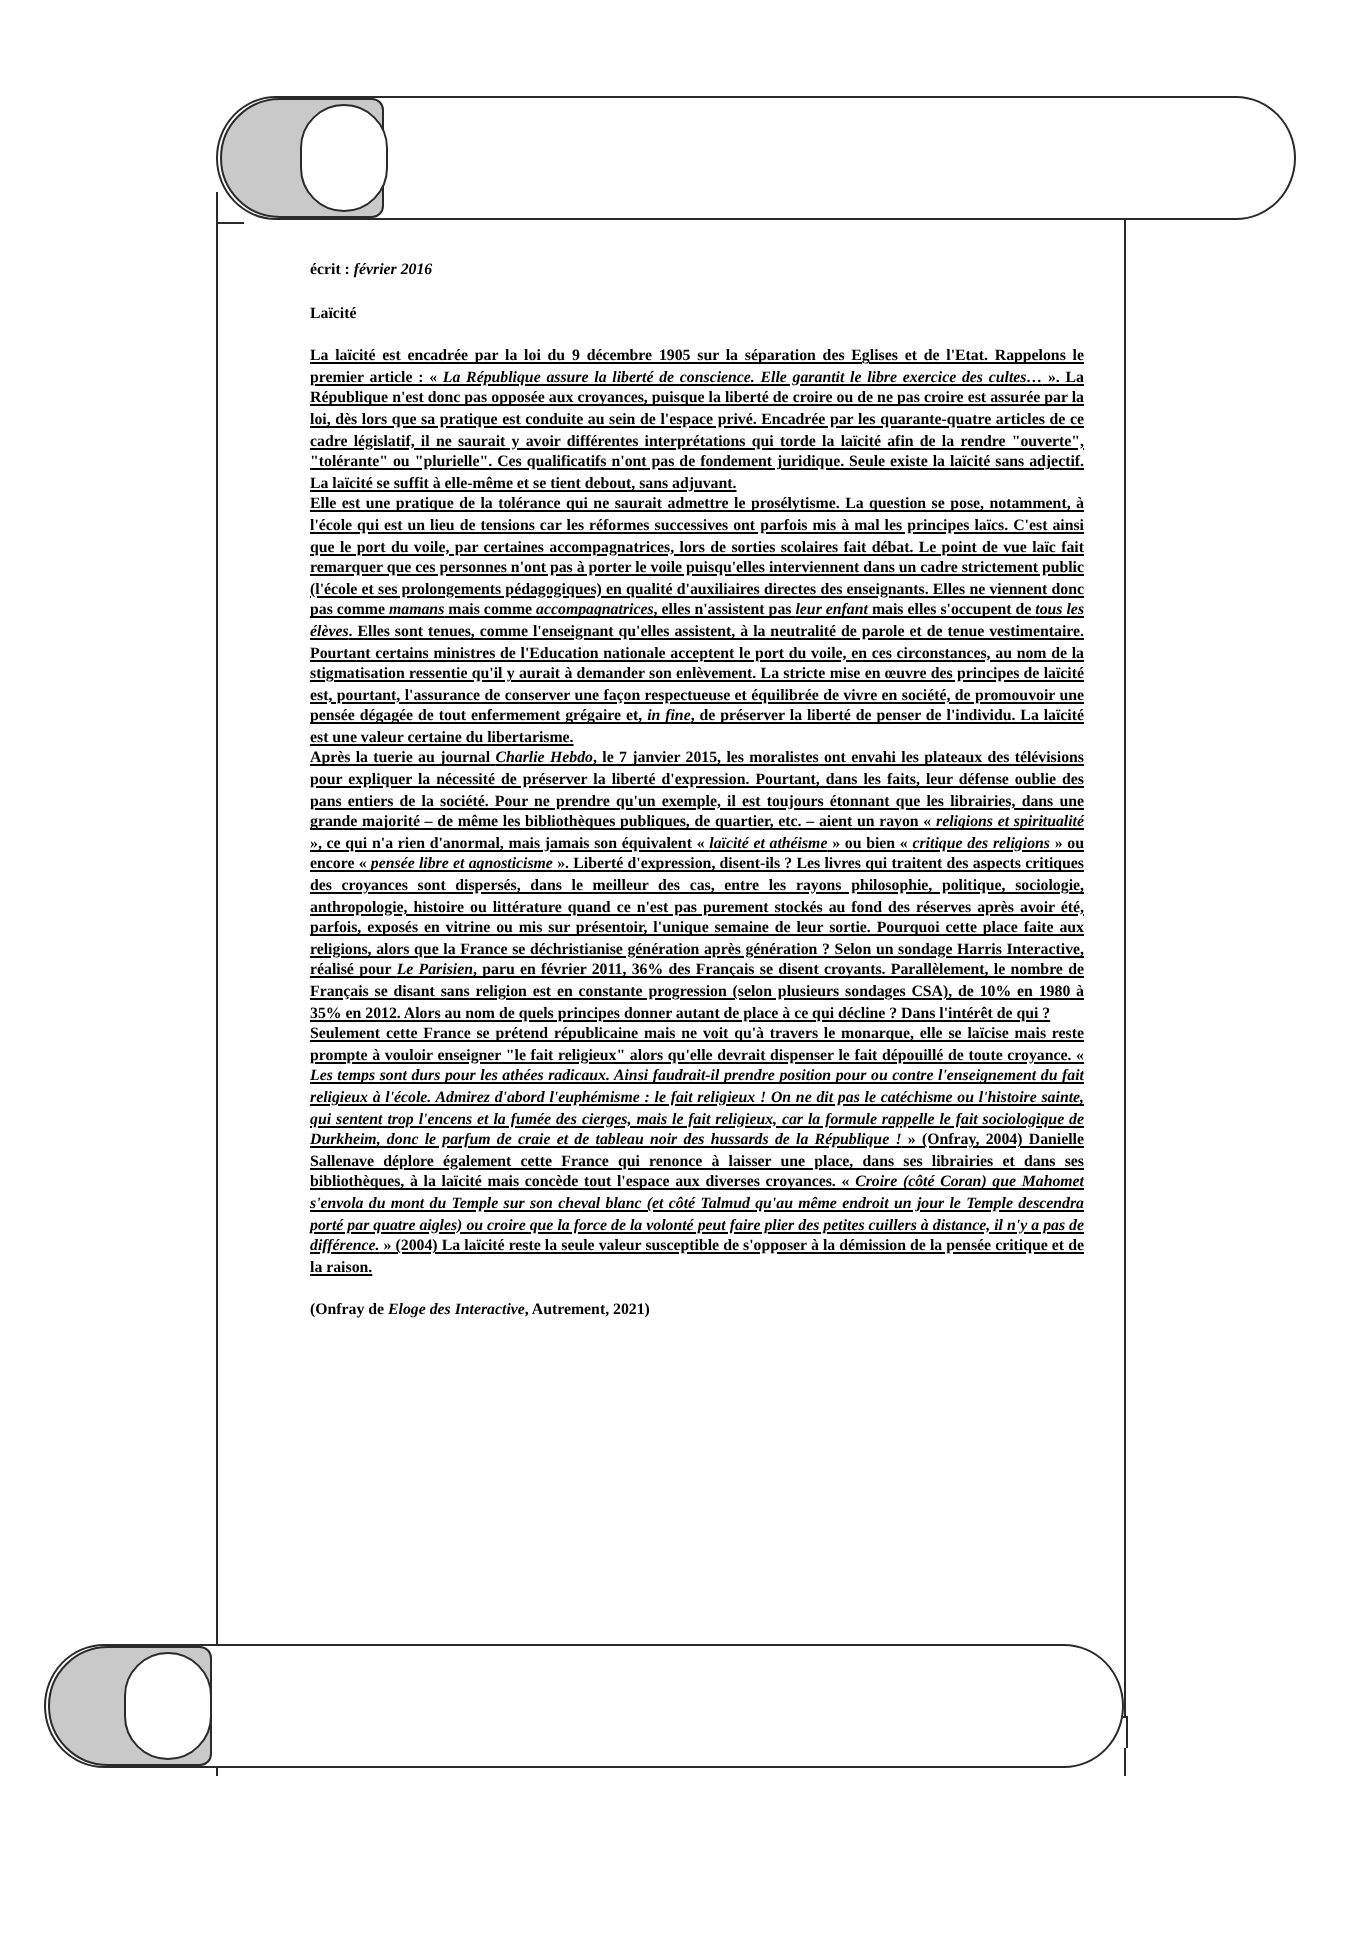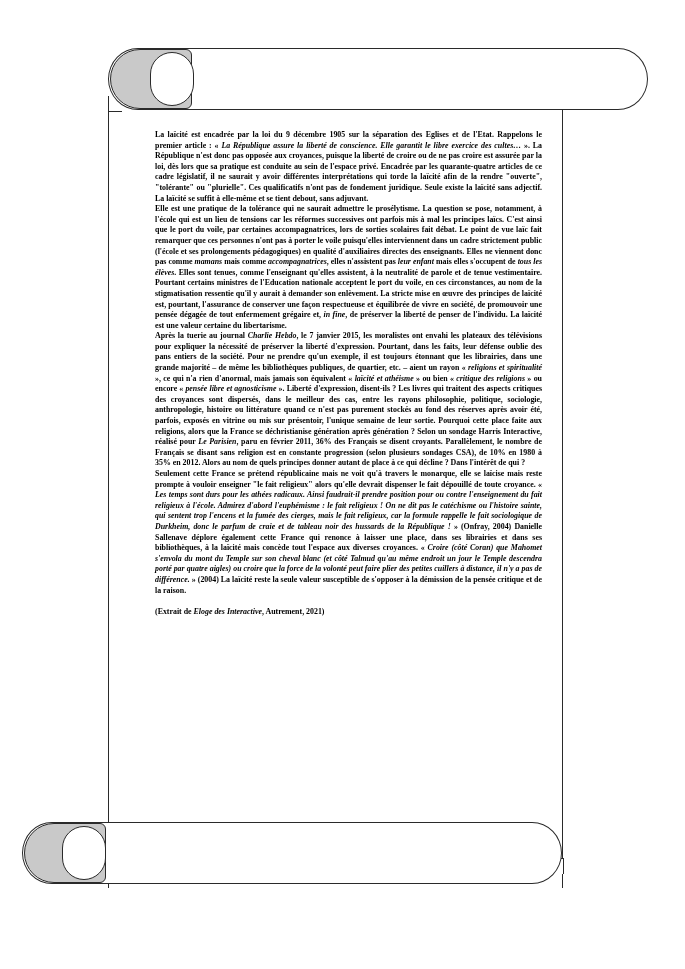--- a/index.html
+++ b/index.html
@@ -148,20 +148,21 @@
     text-indent: 0;
   }
   .meta {
     margin-bottom: 11px !important;
   }
   .title {
     margin-bottom: 11px !important;
   }
   .body-para {
     margin-bottom: 0 !important;
+    text-decoration: underline;
   }
   .closing {
     margin-top: 11px !important;
   }
   .it { font-style: italic; }
 </style>
 </head>
 <body>
 
 <div class="scroll-wrap">
@@ -172,20 +173,22 @@
   <div class="roll-top"></div>
   <div class="roll-top-cap"></div>
   <div class="roll-top-inner"></div>
 
   <div class="roll-bottom"></div>
   <div class="roll-bottom-cap"></div>
   <div class="roll-bottom-inner"></div>
 </div>
 
 <div class="doc">
+  <p class="meta"><span>écrit : </span><span class="it">février 2016</span></p>
+  <p class="title">Laïcité</p>
   <div id="body-paragraphs">
       <p class="body-para"><span>La laïcité est encadrée par la loi du 9 décembre 1905 sur la séparation des Eglises et de l'Etat. Rappelons le premier article : « </span><span class="it">La République assure la liberté de conscience. Elle garantit le libre exercice des cultes…</span><span> ». La République n'est donc pas opposée aux croyances, puisque la liberté de croire ou de ne pas croire est assurée par la loi, dès lors que sa pratique est conduite au sein de l'espace privé. Encadrée par les quarante-quatre articles de ce cadre législatif, il ne saurait y avoir différentes interprétations qui torde la laïcité afin de la rendre "ouverte", "tolérante" ou "plurielle". Ces qualificatifs n'ont pas de fondement juridique. Seule existe la laïcité sans adjectif. La laïcité se suffit à elle-même et se tient debout, sans adjuvant.</span></p>
       <p class="body-para"><span>Elle est une pratique de la tolérance qui ne saurait admettre le prosélytisme. La question se pose, notamment, à l'école qui est un lieu de tensions car les réformes successives ont parfois mis à mal les principes laïcs. C'est ainsi que le port du voile, par certaines accompagnatrices, lors de sorties scolaires fait débat. Le point de vue laïc fait remarquer que ces personnes n'ont pas à porter le voile puisqu'elles interviennent dans un cadre strictement public (l'école et ses prolongements pédagogiques) en qualité d'auxiliaires directes des enseignants. Elles ne viennent donc pas comme </span><span class="it">mamans</span><span> mais comme </span><span class="it">accompagnatrices</span><span>, elles n'assistent pas </span><span class="it">leur enfant</span><span> mais elles s'occupent de </span><span class="it">tous les élèves</span><span>. Elles sont tenues, comme l'enseignant qu'elles assistent, à la neutralité de parole et de tenue vestimentaire. Pourtant certains ministres de l'Education nationale acceptent le port du voile, en ces circonstances, au nom de la stigmatisation ressentie qu'il y aurait à demander son enlèvement. La stricte mise en œuvre des principes de laïcité est, pourtant, l'assurance de conserver une façon respectueuse et équilibrée de vivre en société, de promouvoir une pensée dégagée de tout enfermement grégaire et, </span><span class="it">in fine</span><span>, de préserver la liberté de penser de l'individu. La laïcité est une valeur certaine du libertarisme.</span></p>
       <p class="body-para"><span>Après la tuerie au journal </span><span class="it">Charlie Hebdo</span><span>, le 7 janvier 2015, les moralistes ont envahi les plateaux des télévisions pour expliquer la nécessité de préserver la liberté d'expression. Pourtant, dans les faits, leur défense oublie des pans entiers de la société. Pour ne prendre qu'un exemple, il est toujours étonnant que les librairies, dans une grande majorité – de même les bibliothèques publiques, de quartier, etc. – aient un rayon « </span><span class="it">religions et spiritualité</span><span> », ce qui n'a rien d'anormal, mais jamais son équivalent « </span><span class="it">laïcité et athéisme</span><span> » ou bien « </span><span class="it">critique des religions</span><span> » ou encore « </span><span class="it">pensée libre et agnosticisme</span><span> ». Liberté d'expression, disent-ils ? Les livres qui traitent des aspects critiques des croyances sont dispersés, dans le meilleur des cas, entre les rayons philosophie, politique, sociologie, anthropologie, histoire ou littérature quand ce n'est pas purement stockés au fond des réserves après avoir été, parfois, exposés en vitrine ou mis sur présentoir, l'unique semaine de leur sortie. Pourquoi cette place faite aux religions, alors que la France se déchristianise génération après génération ? Selon un sondage Harris Interactive, réalisé pour </span><span class="it">Le Parisien</span><span>, paru en février 2011, 36% des Français se disent croyants. Parallèlement, le nombre de Français se disant sans religion est en constante progression (selon plusieurs sondages CSA), de 10% en 1980 à 35% en 2012. Alors au nom de quels principes donner autant de place à ce qui décline ? Dans l'intérêt de qui ?</span></p>
       <p class="body-para"><span>Seulement cette France se prétend républicaine mais ne voit qu'à travers le monarque, elle se laïcise mais reste prompte à vouloir enseigner "le fait religieux" alors qu'elle devrait dispenser le fait dépouillé de toute croyance. « </span><span class="it">Les temps sont durs pour les athées radicaux. Ainsi faudrait-il prendre position pour ou contre l'enseignement du fait religieux à l'école. Admirez d'abord l'euphémisme : le fait religieux ! On ne dit pas le catéchisme ou l'histoire sainte, qui sentent trop l'encens et la fumée des cierges, mais le fait religieux, car la formule rappelle le fait sociologique de Durkheim, donc le parfum de craie et de tableau noir des hussards de la République !</span><span> » (Onfray, 2004) Danielle Sallenave déplore également cette France qui renonce à laisser une place, dans ses librairies et dans ses bibliothèques, à la laïcité mais concède tout l'espace aux diverses croyances. « </span><span class="it">Croire (côté Coran) que Mahomet s'envola du mont du Temple sur son cheval blanc (et côté Talmud qu'au même endroit un jour le Temple descendra porté par quatre aigles) ou croire que la force de la volonté peut faire plier des petites cuillers à distance, il n'y a pas de différence.</span><span> » (2004) La laïcité reste la seule valeur susceptible de s'opposer à la démission de la pensée critique et de la raison.</span></p>
     </div>
-  <p class="closing"><span>(Extrait de </span><span class="it">Eloge des Interactive</span><span>, Autrement, 2021)</span></p>
+  <p class="closing"><span>(Onfray de </span><span class="it">Eloge des Interactive</span><span>, Autrement, 2021)</span></p>
 </div>
 
 </body></html>

